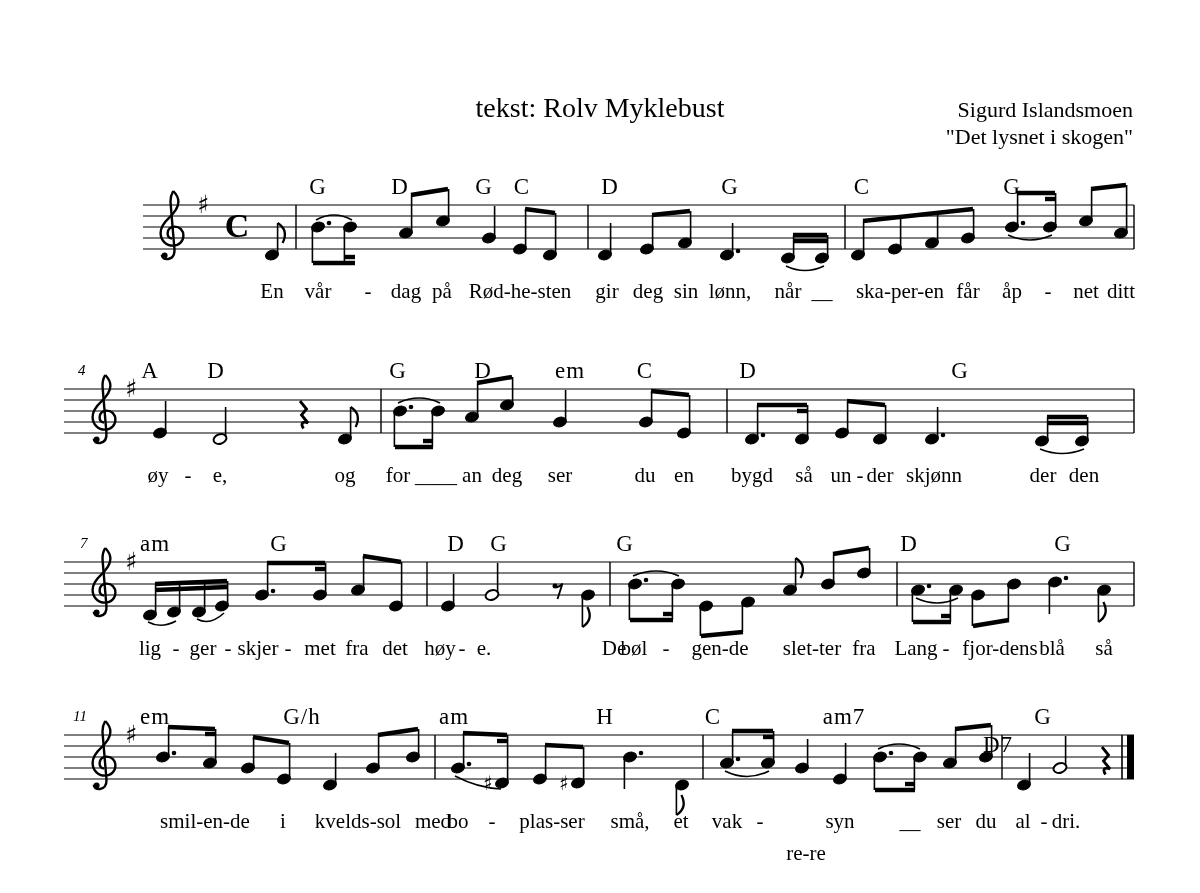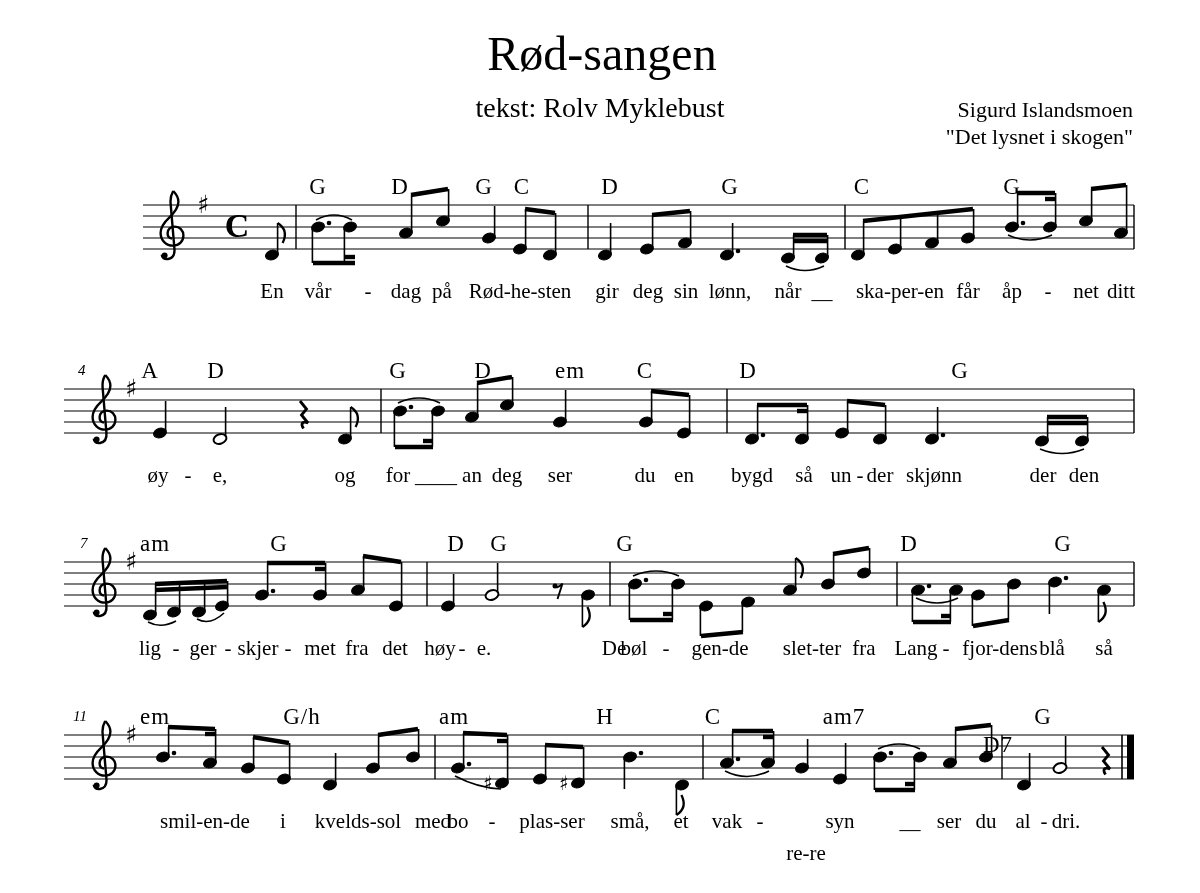--- a/index.html
+++ b/index.html
@@ -13,21 +13,20 @@
   .chord{font-size:23px;transform:translateX(-50%);letter-spacing:1px;}
   .lyric{font-size:21px;transform:translateX(-50%);}
   .mnum{font-size:15px;font-style:italic;}
   .center{transform:translateX(-50%);}
   .right{transform:translateX(-100%);}
 </style>
 </head>
 <body>
 
 <div id="canvas">
-  <div class="abs title center" style="left:602px;top:26px;">Rød-sangen</div>
   <div class="abs subtitle center" style="left:600px;top:92px;">tekst: Rolv Myklebust</div>
   <div class="abs credit right" style="left:1133px;top:97px;">Sigurd Islandsmoen</div>
   <div class="abs credit right" style="left:1133px;top:124px;">"Det lysnet i skogen"</div>
 
   <svg id="score-svg" width="1200" height="893">
       <line x1="143" y1="205" x2="1134" y2="205" stroke="#000" stroke-width="1.1"></line>
       <line x1="143" y1="216" x2="1134" y2="216" stroke="#000" stroke-width="1.1"></line>
       <line x1="143" y1="227" x2="1134" y2="227" stroke="#000" stroke-width="1.1"></line>
       <line x1="143" y1="238" x2="1134" y2="238" stroke="#000" stroke-width="1.1"></line>
       <line x1="143" y1="249" x2="1134" y2="249" stroke="#000" stroke-width="1.1"></line>

